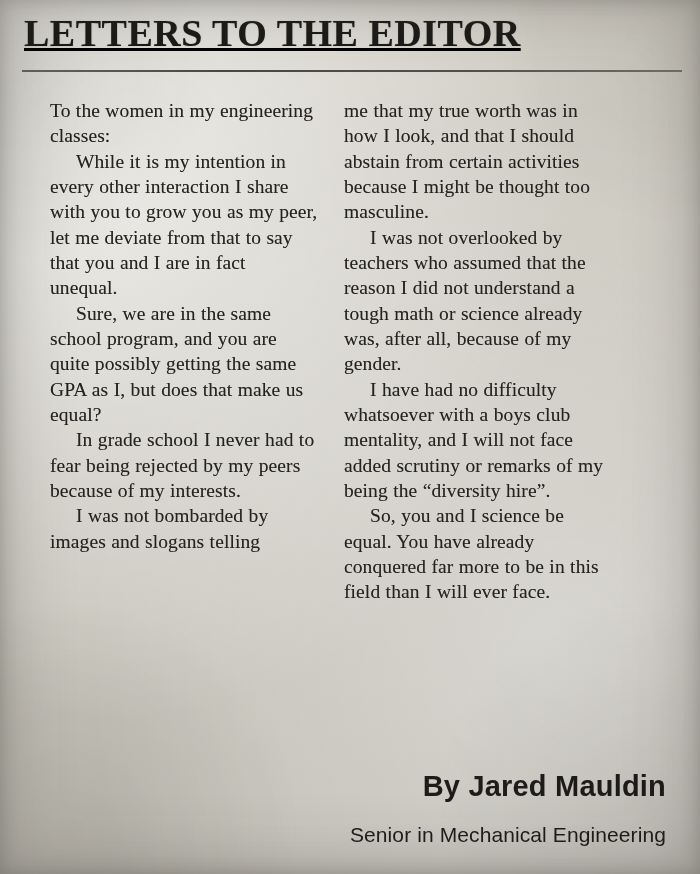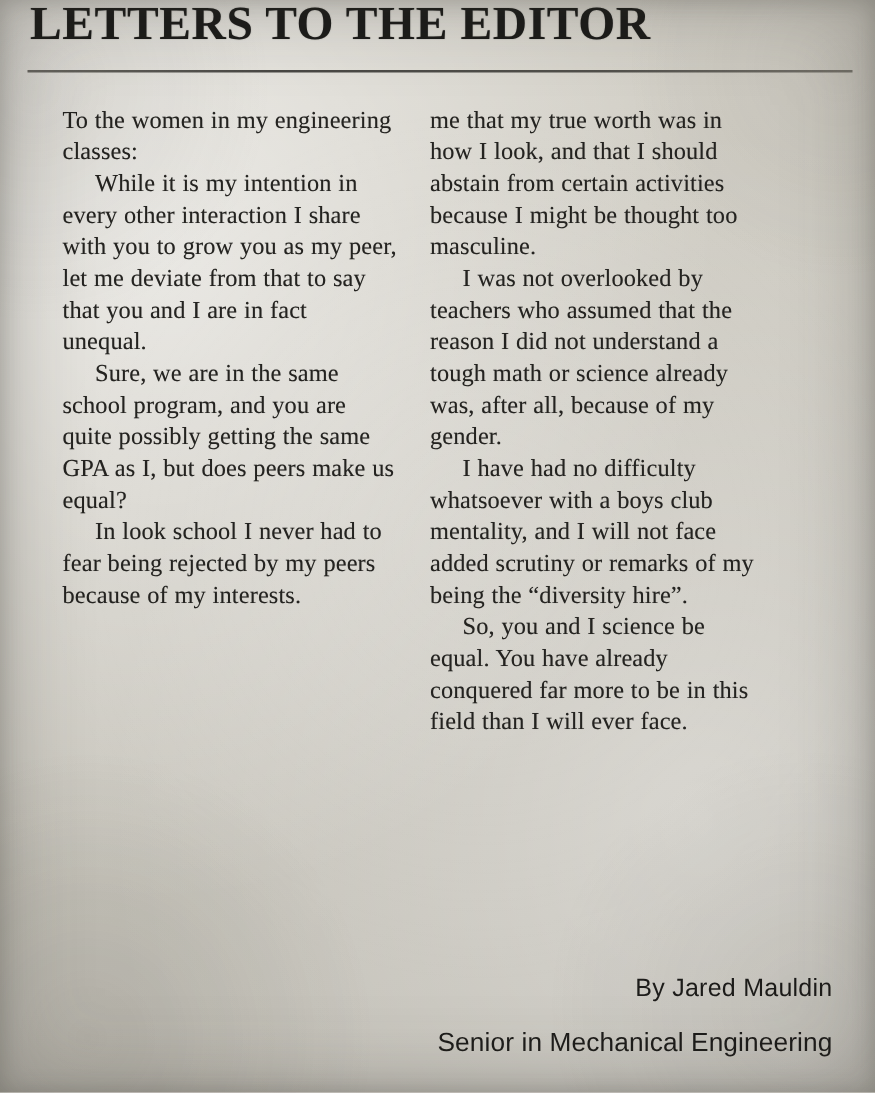--- a/index.html
+++ b/index.html
@@ -40,21 +40,22 @@
   }
   .vignette {
     position: absolute;
     inset: 0;
     pointer-events: none;
     box-shadow: inset 0 0 70px rgba(60,58,52,0.35), inset 0 0 18px rgba(60,58,52,0.25);
   }
 
   .masthead {
     position: relative;
-    padding: 0 20px 8px 24px;
+    padding: 14px 20px 8px 24px;
+    text-decoration: underline;
   }
   .masthead-title {
     font-family: "Liberation Serif", serif;
     font-weight: bold;
     font-size: 38px;
     letter-spacing: 0.5px;
     color: #1a1a18;
     line-height: 1.05;
     text-shadow: 0 0 1px rgba(0,0,0,0.35);
   }
@@ -93,22 +94,22 @@
 
   .signature {
     position: absolute;
     right: 34px;
     bottom: 26px;
     text-align: right;
     font-family: "Liberation Sans", sans-serif;
     color: #1d1c1a;
   }
   .sig-name {
-    font-weight: normal;
-    font-size: 20px;
+    font-weight: bold;
+    font-size: 29px;
     line-height: 1.25;
     letter-spacing: 0.2px;
   }
   .sig-role {
     font-size: 21px;
     line-height: 1.25;
     letter-spacing: 0.1px;
     margin-top: 18px;
   }
 </style>
@@ -119,22 +120,23 @@
 
   <div class="masthead">
     <div class="masthead-title">LETTERS TO THE EDITOR</div>
   </div>
   <div class="rule"></div>
 
   <div class="columns">
     <div class="col">
       <p class="no-indent">To the women in my engineering classes:</p>
       <p>While it is my intention in every other interaction I share with you to grow you as my peer, let me deviate from that to say that you and I are in fact unequal.</p>
-      <p>Sure, we are in the same school program, and you are quite possibly getting the same GPA as I, but does peers make us equal?</p>
-      <p>In look school I never had to fear being rejected by my peers because of my interests.</p>
+      <p>Sure, we are in the same school program, and you are quite possibly getting the same GPA as I, but does that make us equal?</p>
+      <p>In grade school I never had to fear being rejected by my peers because of my interests.</p>
+      <p>I was not bombarded by images and slogans telling</p>
     </div>
     <div class="col">
       <p class="no-indent">me that my true worth was in how I look, and that I should abstain from certain activities because I might be thought too masculine.</p>
       <p>I was not overlooked by teachers who assumed that the reason I did not understand a tough math or science already was, after all, because of my gender.</p>
       <p>I have had no difficulty whatsoever with a boys club mentality, and I will not face added scrutiny or remarks of my being the “diversity hire”.</p>
       <p>So, you and I science be equal. You have already conquered far more to be in this field than I will ever face.</p>
     </div>
   </div>
 
   <div class="signature">

